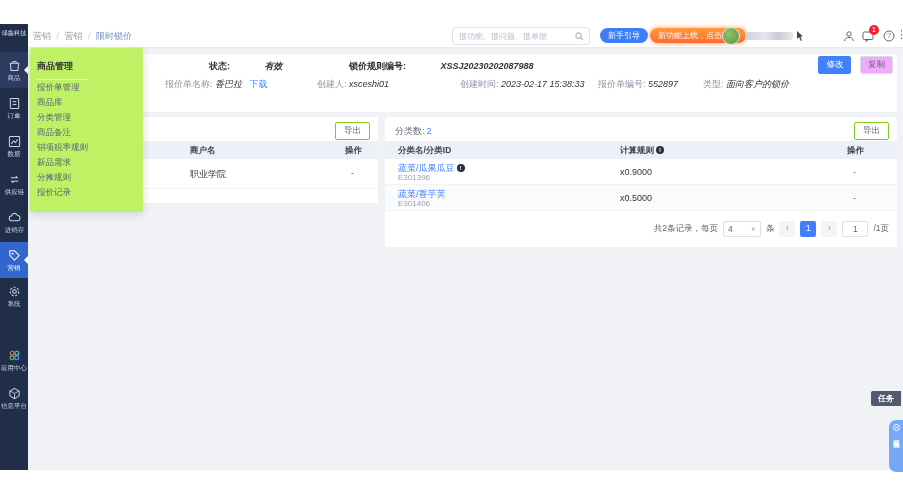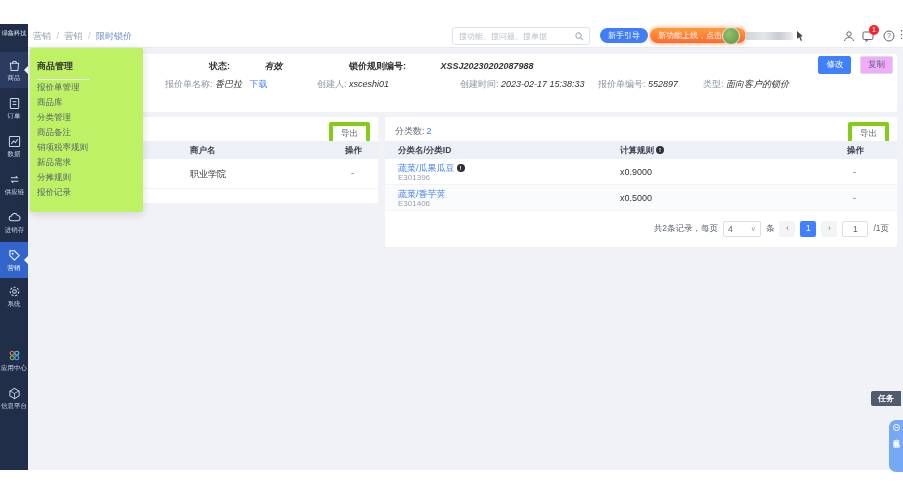--- a/index.html
+++ b/index.html
@@ -58,21 +58,21 @@
   .fld .lab { color:#8b93a1; }
   .fld .val { color:#333;font-style:italic; }
   .fld.strong .lab,.fld.strong .val { font-weight:bold; color:#333;padding-left:32px; }
   .link { color:#4080ff; cursor:pointer; }
 
   .btn { display:inline-block; text-align:center; font-size:8.5px; border-radius:2px; cursor:pointer; }
   .btn-primary { background:#4080ff; color:#fff; border:1px solid #4080ff; padding:2px 7px; }
   .btn-plain { background:#f0abfc; color:#5f6670; border:1px solid #d9dde3; padding:2px 7px; }
   .card-actions { position:absolute; right:4px; top:2px; }
   .card-actions .btn { margin-left:6px; }
-  .export-btn { position:absolute; right:8px; top:5px; background:#fff; border:4px solid #84cc16; color:#5f6670; font-size:8.5px; padding:2px 8px; border-radius:2px; cursor:pointer; }
+  .export-btn { position:absolute; right:8px; top:5px; background:#fff; border:1px solid #84cc16; color:#5f6670; font-size:8.5px; padding:2px 8px; border-radius:2px; cursor:pointer; }
 
   .thead { position:absolute; left:0; width:100%; height:18px; background:#edf1f7; }
   .th { position:absolute; top:0; line-height:18px; font-weight:bold; color:#3c4350; font-size:8.5px; white-space:nowrap; }
   .trow { position:absolute; left:0; width:100%; }
   .td { position:absolute; white-space:nowrap; color:#333; }
   .sub { color:#9aa1ad; font-size:8px; }
   .info-dot { display:inline-block; width:8px; height:8px; border-radius:50%; background:#2b2f36; color:#fff; font-size:6px; line-height:8px; text-align:center; vertical-align:1px; margin-left:2px; font-weight:bold; }
 
   .count-line { position:absolute; left:10px; top:8px; white-space:nowrap; }
   .count-line .num { color:#4080ff; margin-left:2px; }

